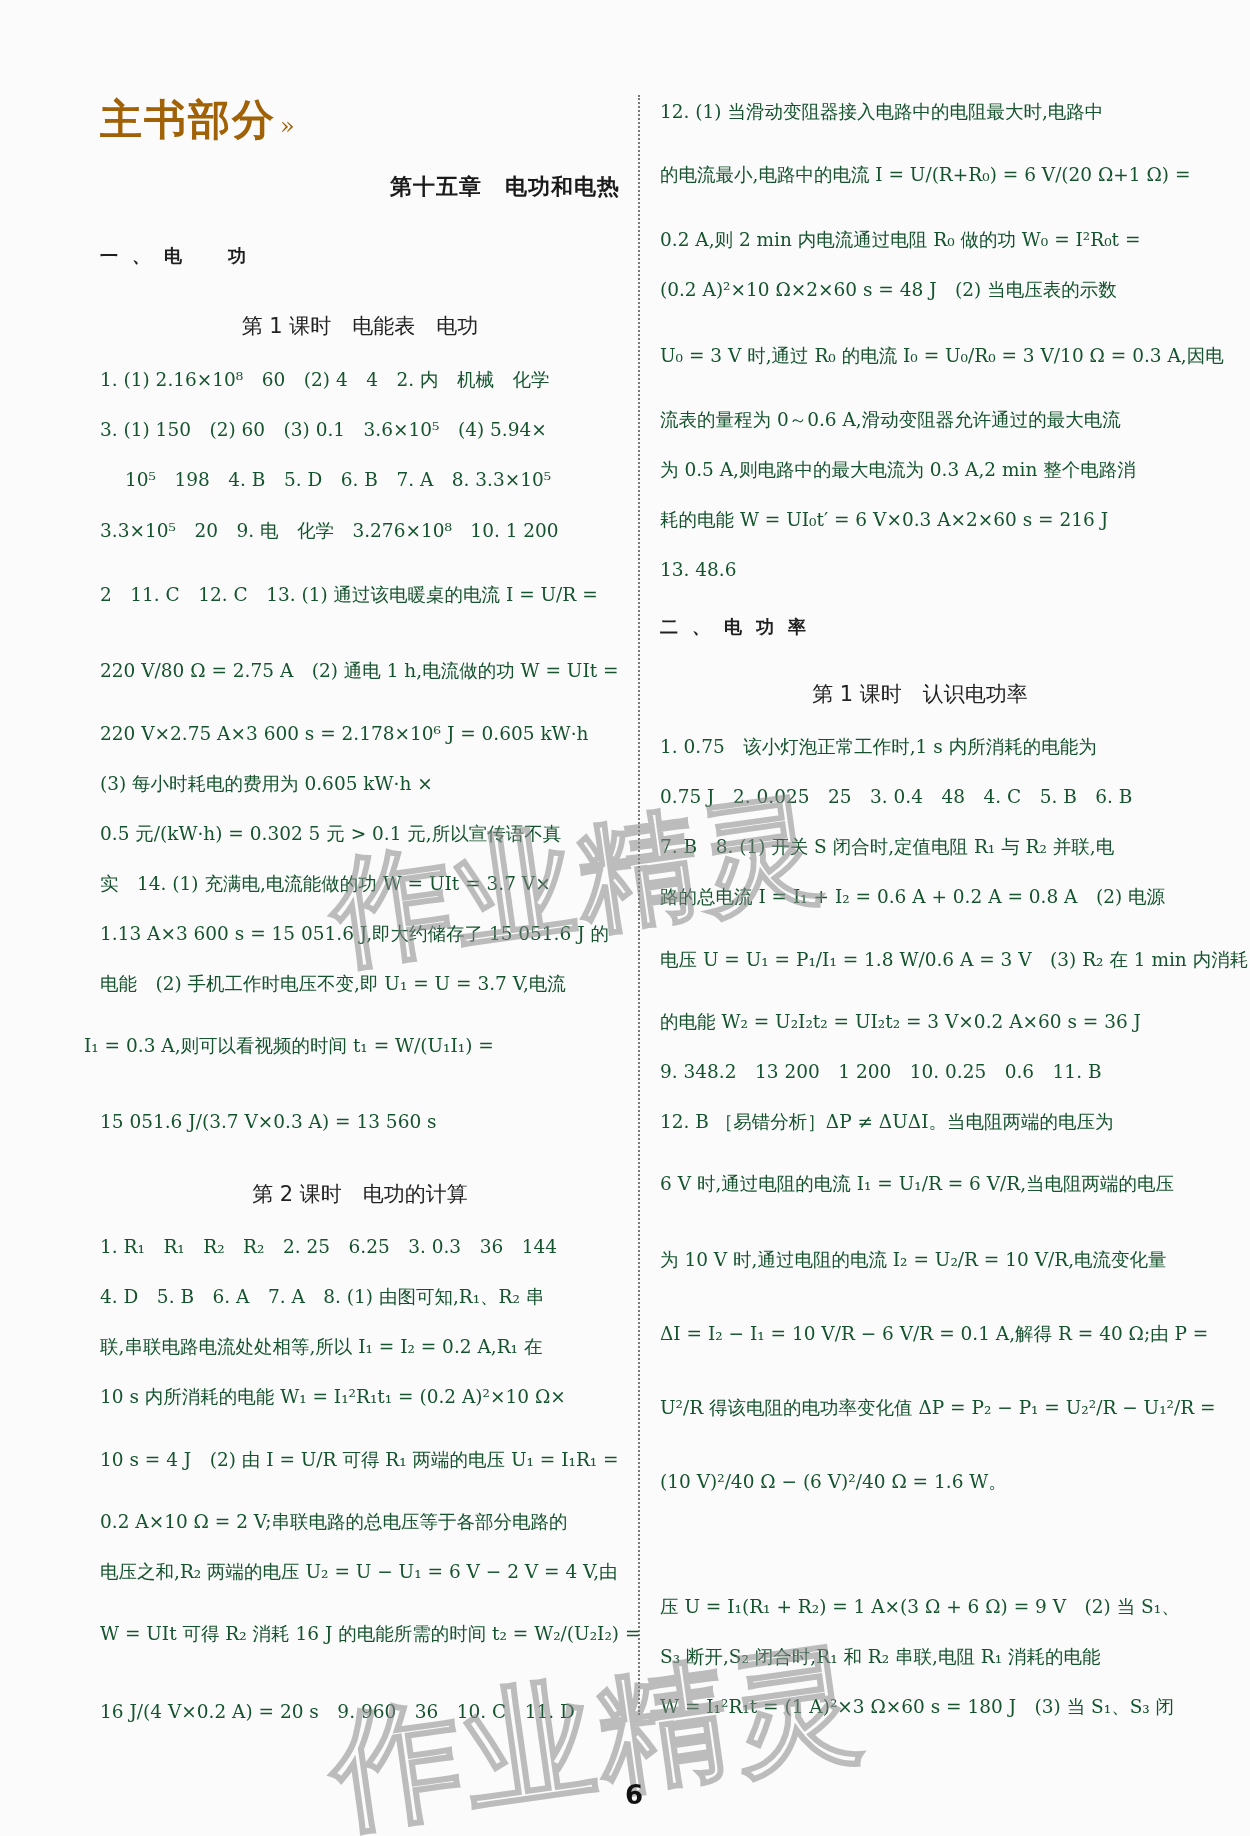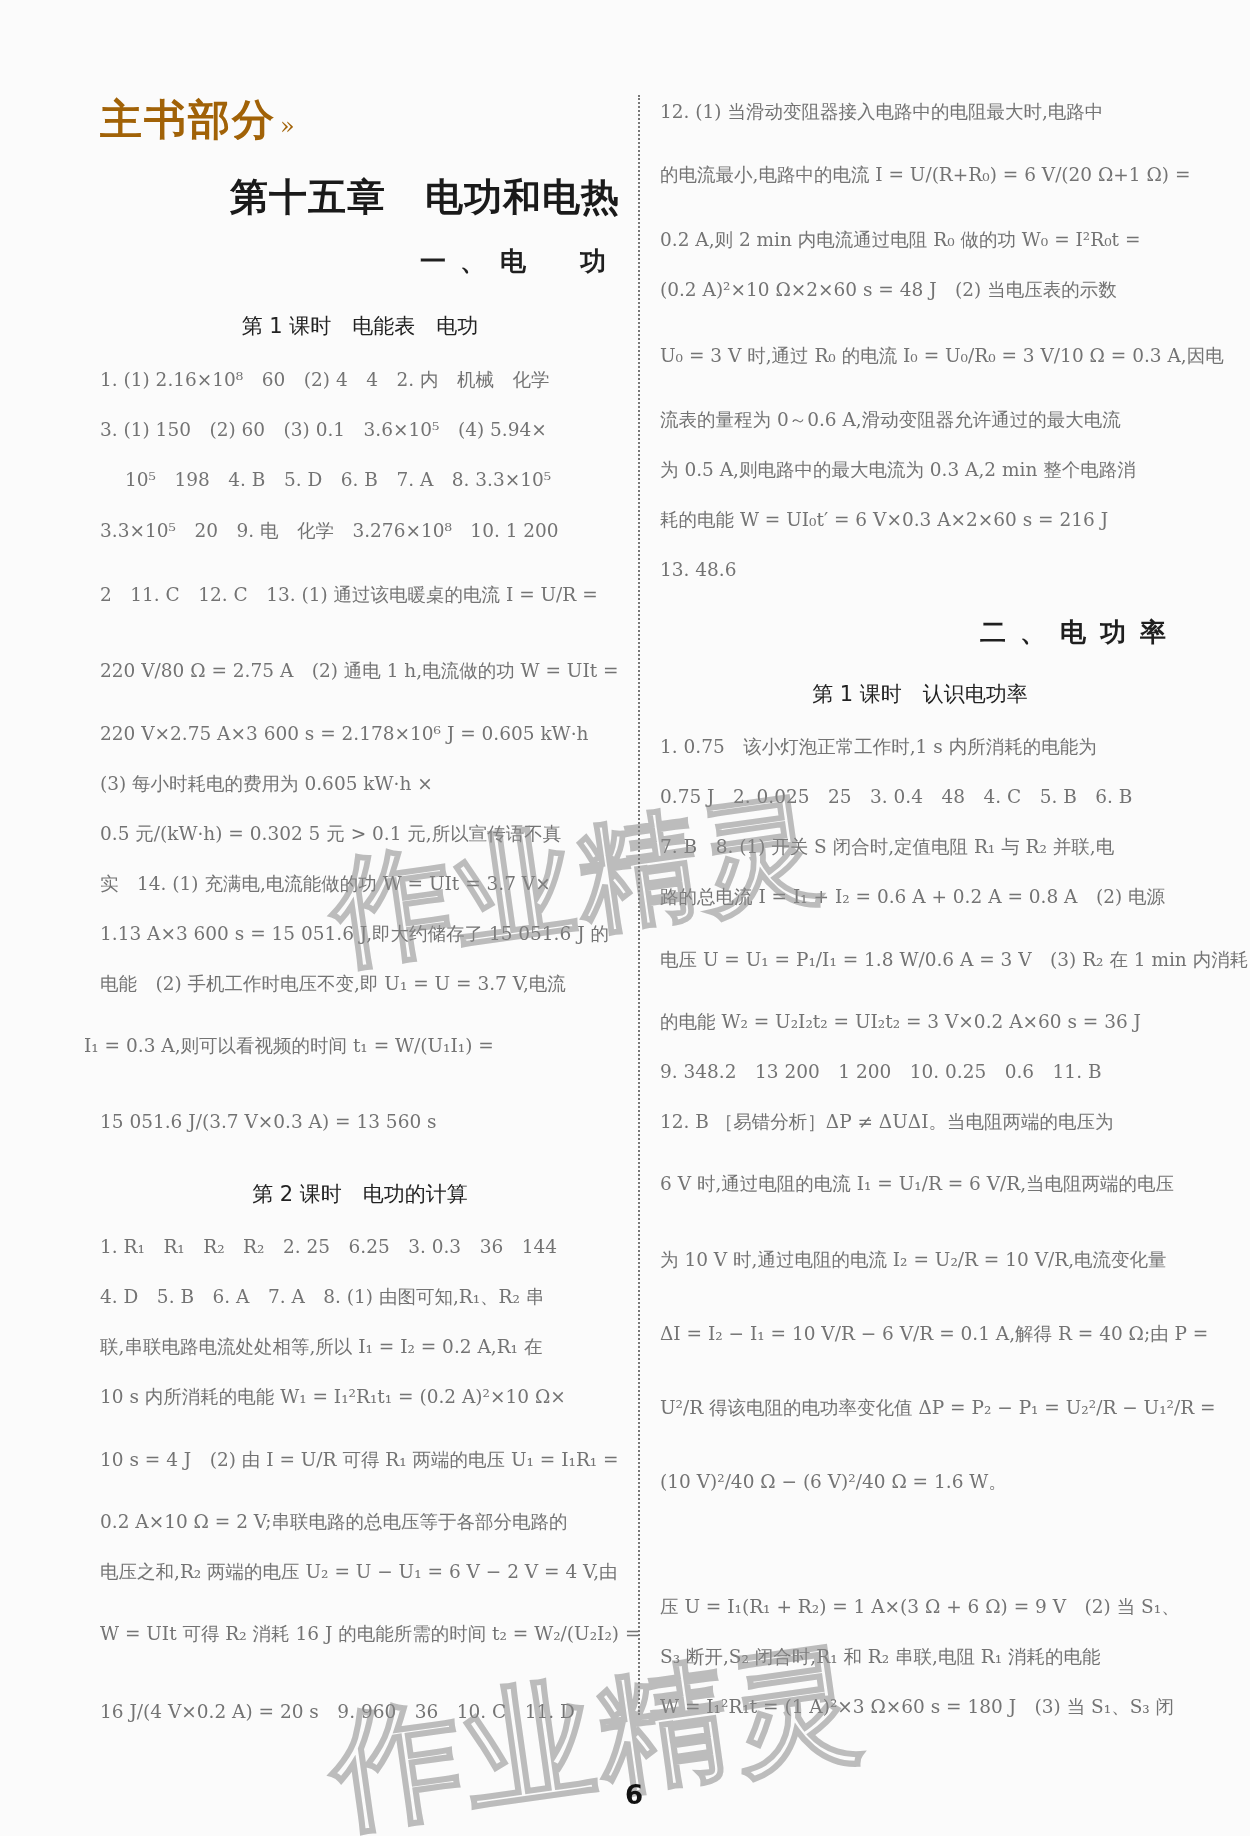--- a/index.html
+++ b/index.html
@@ -14,34 +14,34 @@
     border-left: 2px dotted #777;
   }
   .part-title {
     position: absolute; left: 100px; top: 92px;
     font-family: "DejaVu Serif", serif; font-weight: bold; font-size: 42px;
     color: #a16207; letter-spacing: 2px;
   }
   .part-title .arrows { font-size: 24px; font-weight: normal; margin-left: 4px; }
   .chapter-title {
     position: absolute; left: 100px; width: 520px; text-align: right;
-    top: 172px; font-family: "DejaVu Sans", sans-serif; font-weight: bold; font-size: 38px;
+    top: 172px; font-family: "DejaVu Sans", sans-serif; font-weight: bold; font-size: 22px;
     color: #1a1a1a; letter-spacing: 1px;
   }
   .section-title {
-    position: absolute; text-align: right; font-weight: bold; font-size: 26px;
+    position: absolute; text-align: left; font-weight: bold; font-size: 18px;
     color: #1f1f1f; letter-spacing: 14px;
   }
   .lesson-title {
     position: absolute; text-align: center; font-family: "DejaVu Sans", sans-serif;
     font-size: 21px; color: #222;
   }
   .line {
     position: absolute; font-size: 18.5px; line-height: 24px; white-space: nowrap;
-    color: #737373;
+    color: #14532d;
   }
   .page-num {
     position: absolute; left: 625px; top: 1780px; font-family: "DejaVu Sans", sans-serif;
     font-weight: bold; font-size: 26px; color: #111;
   }
   .watermark {
     position: absolute; font-family: "DejaVu Sans", sans-serif; font-weight: bold;
     color: transparent; -webkit-text-stroke: 2px #8a8a8a; opacity: 0.55;
     transform: rotate(-8deg); letter-spacing: 4px; pointer-events: none;
   }

